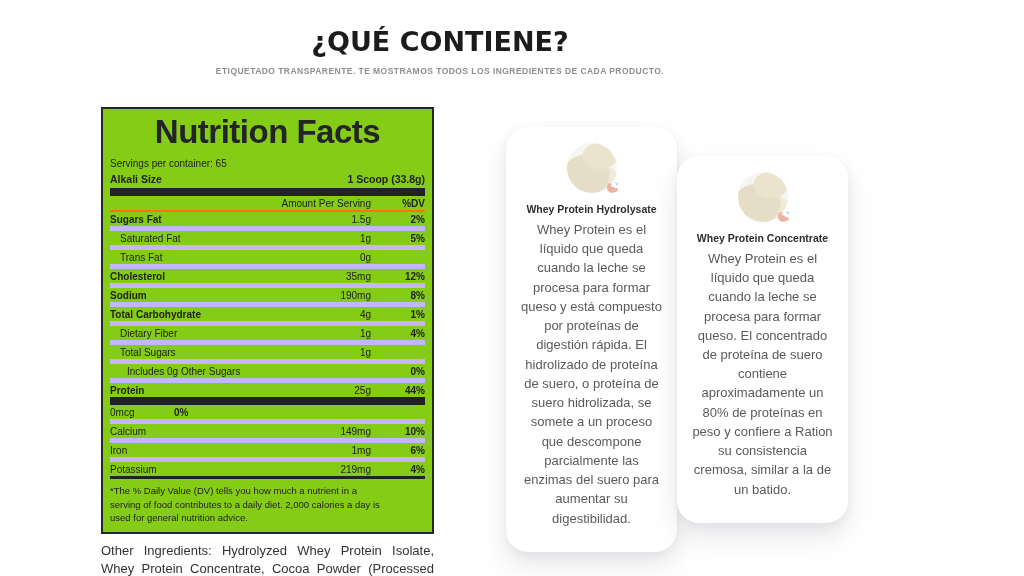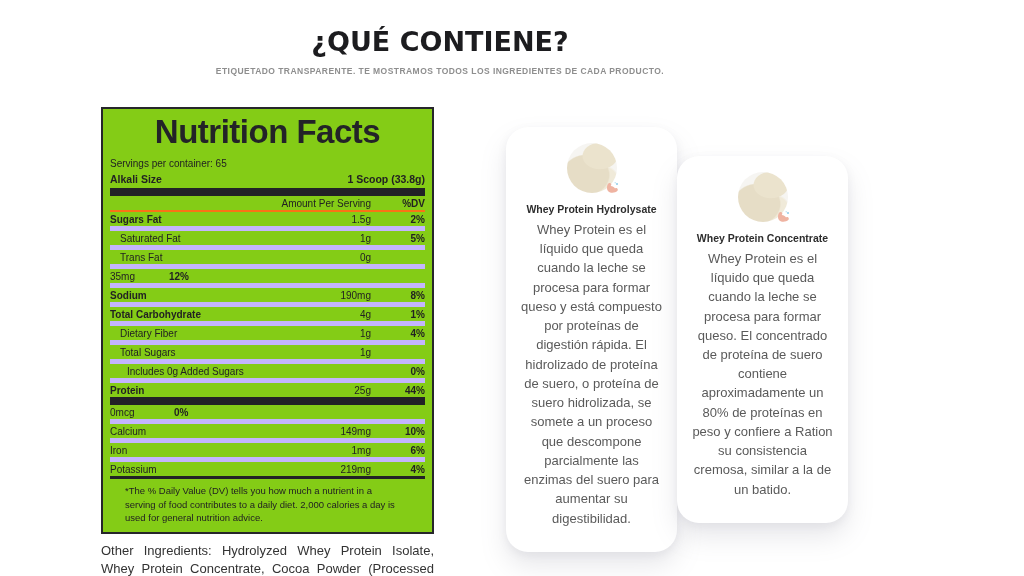--- a/index.html
+++ b/index.html
@@ -45,21 +45,21 @@
   .nf-row .amt{text-align:right;white-space:nowrap;}
   .nf-row .dv{width:54px;text-align:right;font-weight:bold;white-space:nowrap;}
   .nf-head{border-top:none;border-bottom:2px solid #f97316;color:#222;}
   .nf-head .dv{font-weight:bold;}
   .nf-head + .nf-row{border-top:none;}
   .bar8 + .nf-row{border-top:none;}
   .b-lbl .lbl{font-weight:bold;}
   .i1 .lbl{padding-left:10px;}
   .i2 .lbl{padding-left:17px;}
   .nf-foot{
-    font-size:9.5px;line-height:1.42;color:#222;margin:5px 15px 1px;
+    font-size:9.5px;line-height:1.42;color:#222;margin:5px 0 1px;
     max-width:274px;
   }
   .oi{font-size:13px;line-height:1.38;text-align:justify;color:#333;margin:8px 0 0;}
   .contains{font-size:10px;font-weight:bold;color:#222;margin:10px 0 0;}
 
   
   .cards{position:absolute;left:506px;top:127px;display:flex;align-items:center;}
   .card{
     width:171px;box-sizing:border-box;background:#fff;border-radius:22px;
     padding:8px 11px 20px;text-align:center;
@@ -112,20 +112,21 @@
         <span class="lbl">Saturated Fat</span>
         <span class="amt">1g</span>
         <span class="dv">5%</span>
       </div>
       <div class="nf-row i1">
         <span class="lbl">Trans Fat</span>
         <span class="amt">0g</span>
         <span class="dv"></span>
       </div>
       <div class="nf-row b-lbl">
+        <span class="lbl">Cholesterol</span>
         <span class="amt">35mg</span>
         <span class="dv">12%</span>
       </div>
       <div class="nf-row b-lbl">
         <span class="lbl">Sodium</span>
         <span class="amt">190mg</span>
         <span class="dv">8%</span>
       </div>
       <div class="nf-row b-lbl">
         <span class="lbl">Total Carbohydrate</span>
@@ -136,21 +137,21 @@
         <span class="lbl">Dietary Fiber</span>
         <span class="amt">1g</span>
         <span class="dv">4%</span>
       </div>
       <div class="nf-row i1">
         <span class="lbl">Total Sugars</span>
         <span class="amt">1g</span>
         <span class="dv"></span>
       </div>
       <div class="nf-row i2">
-        <span class="lbl">Includes 0g Added Sugars</span>
+        <span class="lbl">Includes 0g Other Sugars</span>
         <span class="amt"></span>
         <span class="dv">0%</span>
       </div>
       <div class="nf-row b-lbl">
         <span class="lbl">Protein</span>
         <span class="amt">25g</span>
         <span class="dv">44%</span>
       </div>
 
       <div class="bar8"></div>

